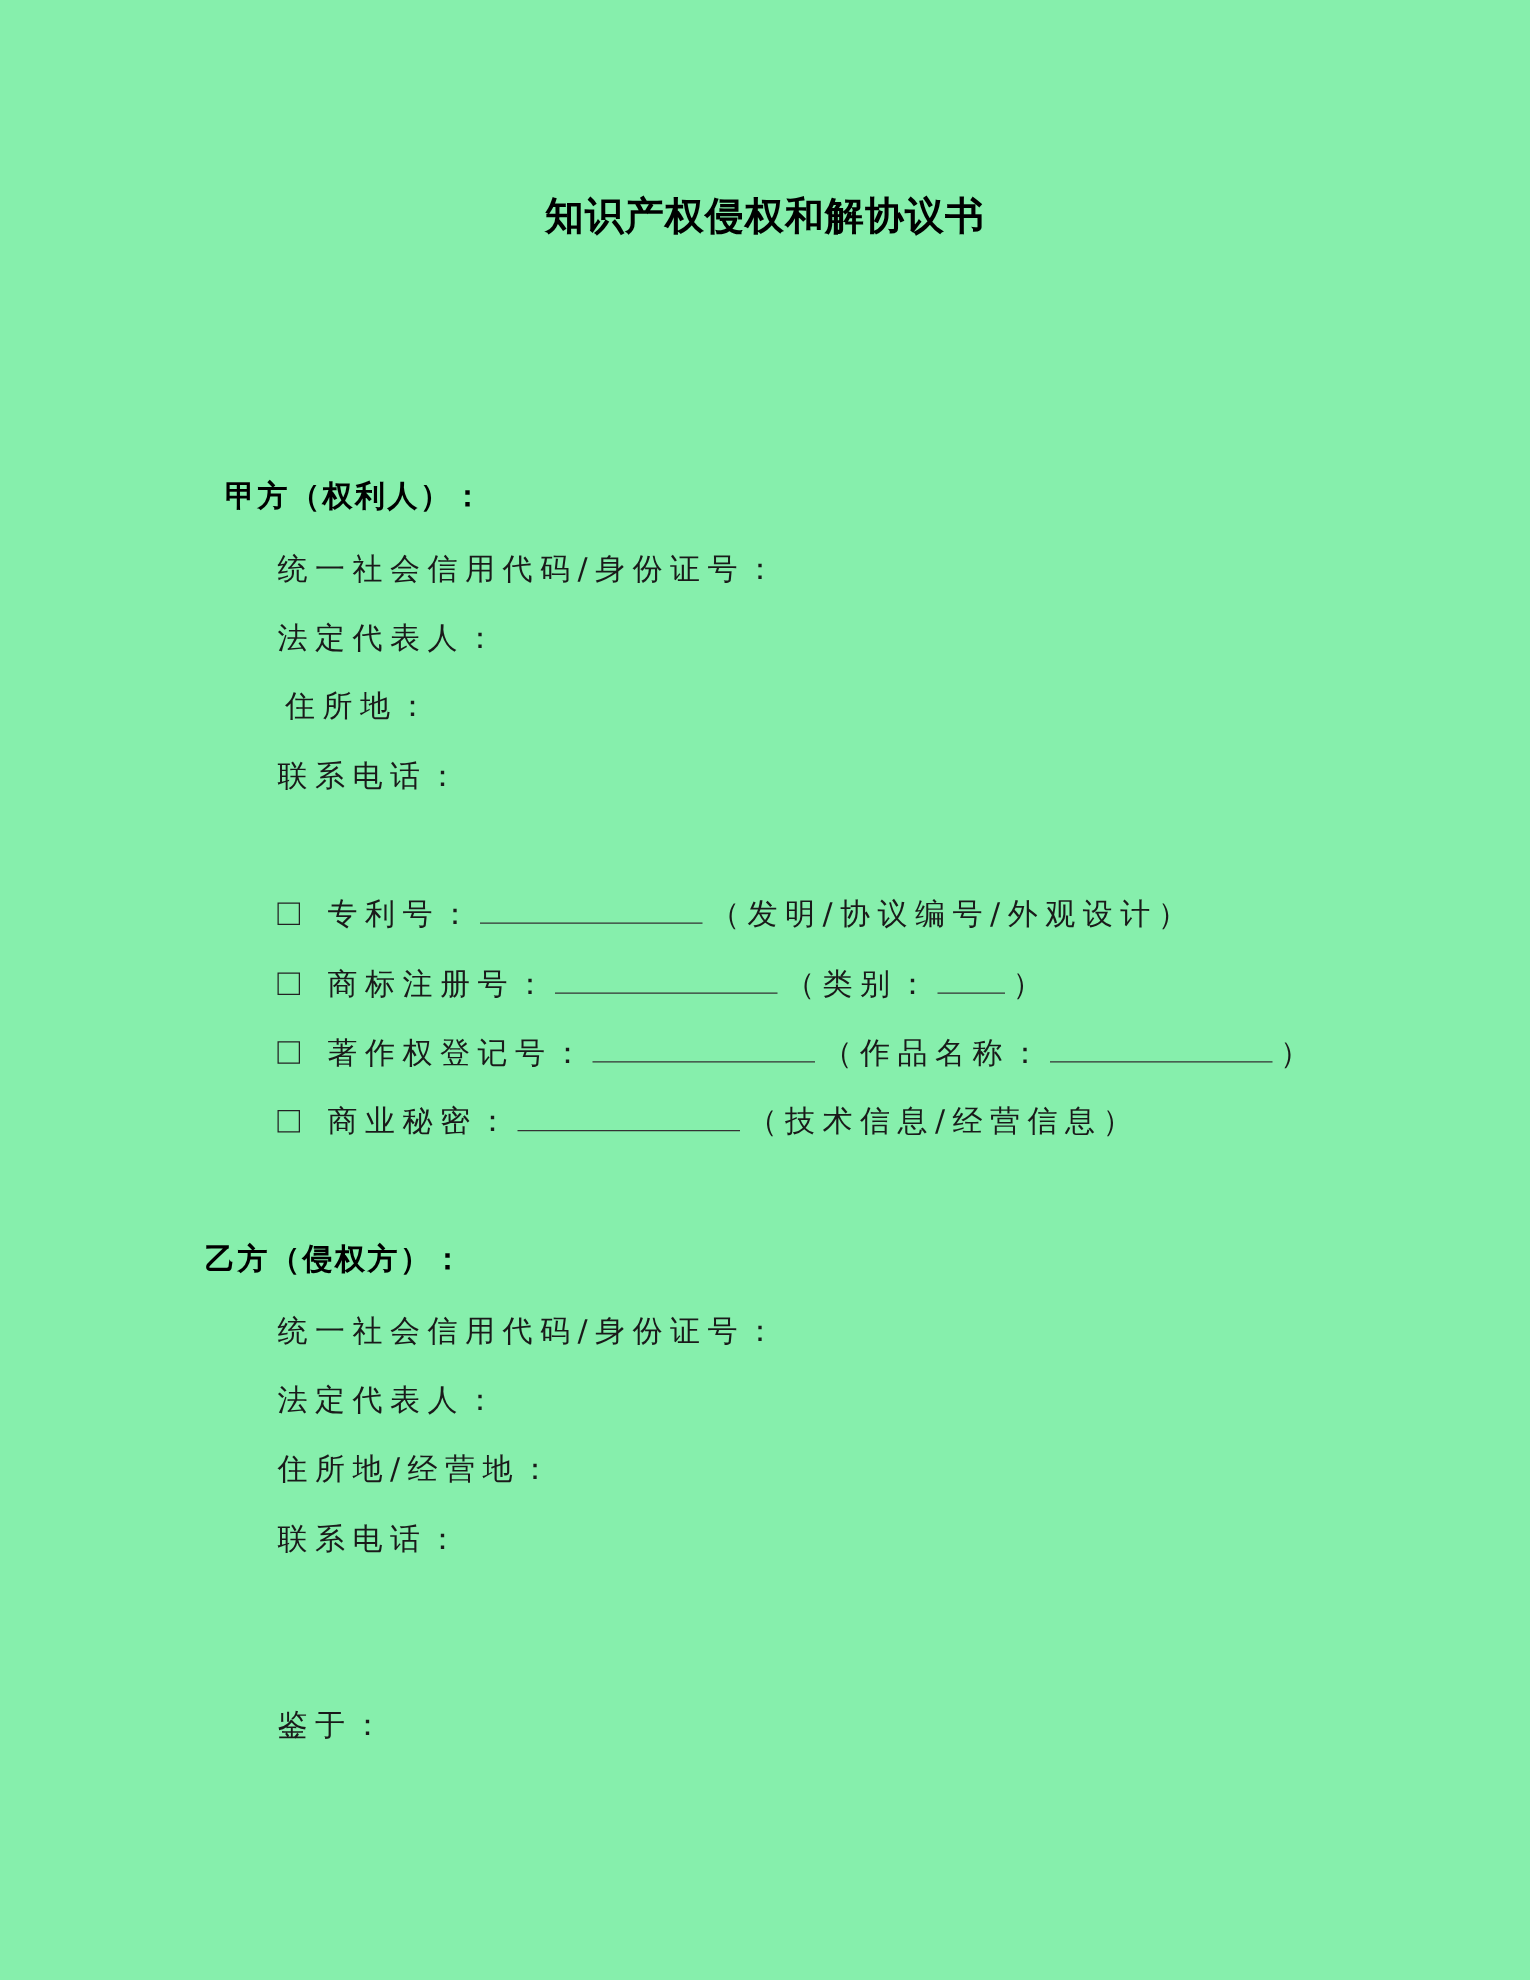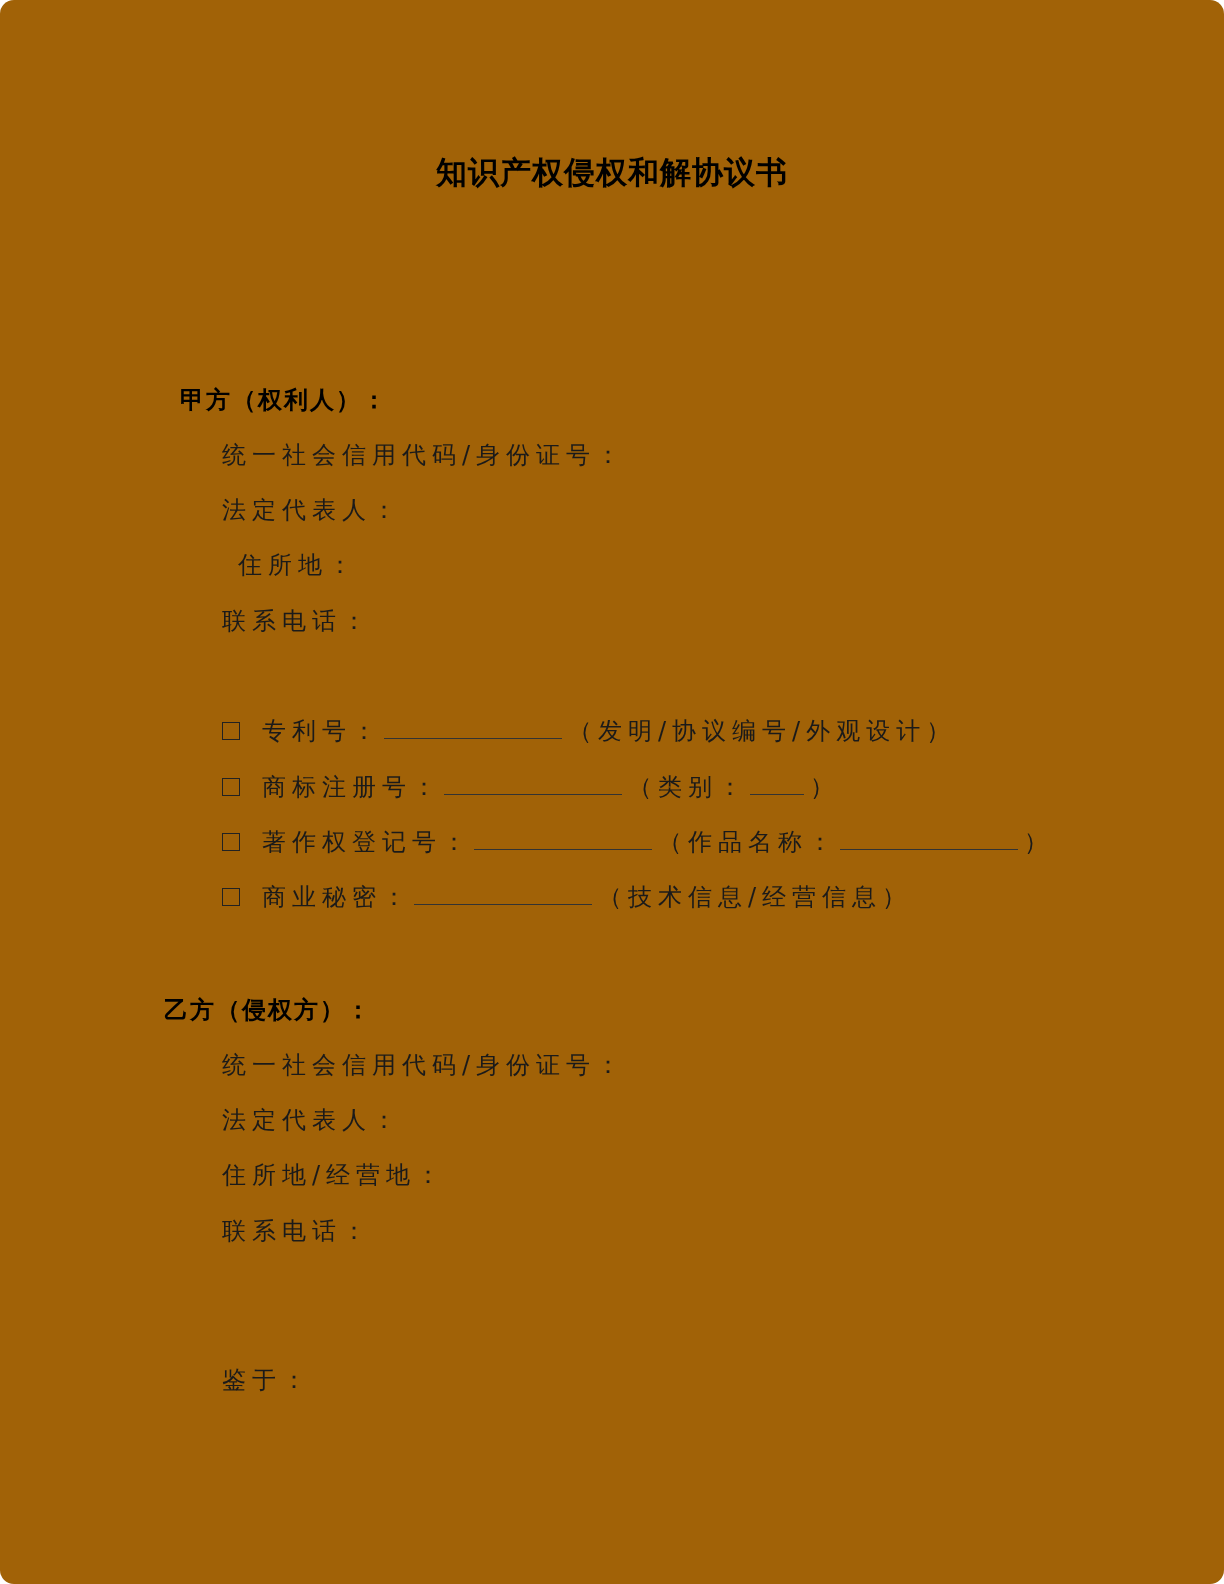--- a/index.html
+++ b/index.html
@@ -13,22 +13,21 @@
       position: relative;
       overflow: hidden;
       color: #111111;
       font-family: "DejaVu Sans", sans-serif;
     }
     .page {
       position: absolute;
       left: 0; top: 0;
       width: 1224px;
       height: 1584px;
-      background: #a16207;
-      border-radius: 14px;
+      background: #86efac;
     }
     .title {
       position: absolute;
       top: 152px;
       left: 0;
       width: 1224px;
       text-align: center;
       font-family: "DejaVu Serif", serif;
       font-size: 31px;
       font-weight: bold;
@@ -40,20 +39,21 @@
       font-size: 24px;
       line-height: 34px;
       letter-spacing: 6px;
       white-space: nowrap;
       color: #1a1a1a;
     }
     .heading {
       font-weight: bold;
       letter-spacing: 2px;
       color: #000000;
+      font-family: Liberation Mono, monospace;
     }
     .blank {
       display: inline-block;
       border-bottom: 1.5px solid #333333;
       height: 22px;
       vertical-align: baseline;
       margin: 0 6px 0 2px;
     }
     .blank.long { width: 178px; }
     .blank.short { width: 54px; }
@@ -76,21 +76,21 @@
 
 
   <div class="line heading" style="top:383px; left:180px;">甲方（权利人）：</div>
 
   <div class="line" style="top:438px; left:222px;">
     <span>统一社会信用代码/身份证号：</span><span></span>
   </div>
   <div class="line" style="top:493px; left:222px;">
     <span>法定代表人：</span><span></span>
   </div>
-  <div class="line" style="top:548px; left:238px;">
+  <div class="line" style="top:548px; left:228px;">
     <span>住所地：</span><span></span>
   </div>
   <div class="line" style="top:604px; left:222px;">
     <span>联系电话：</span><span></span>
   </div>
 
   <div class="line" style="top:714px; left:222px;">
     <span class="checkbox"></span><span>专利号：</span><span class="blank long"></span><span>（发明/协议编号/外观设计）</span>
   </div>
   <div class="line" style="top:825px; left:222px;">

